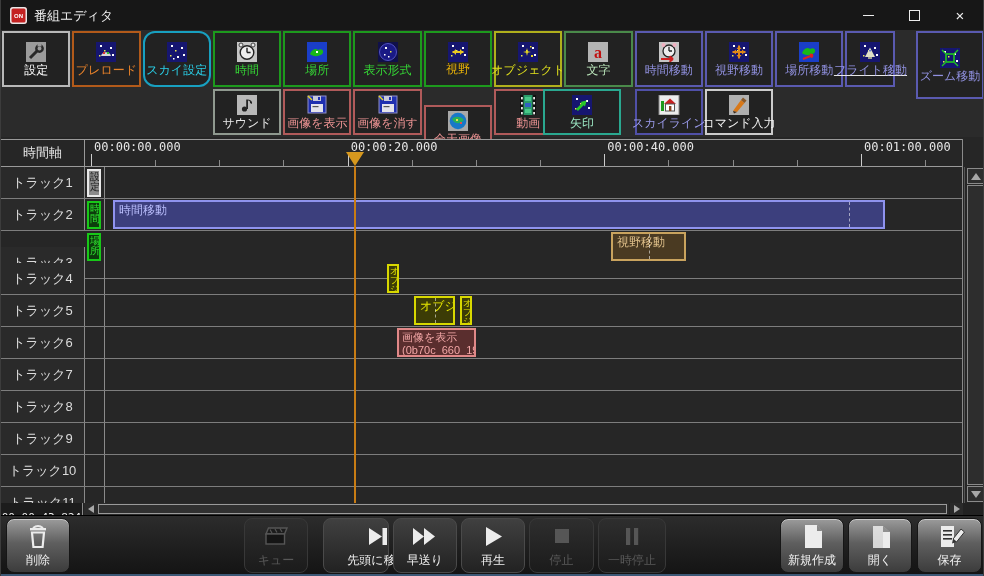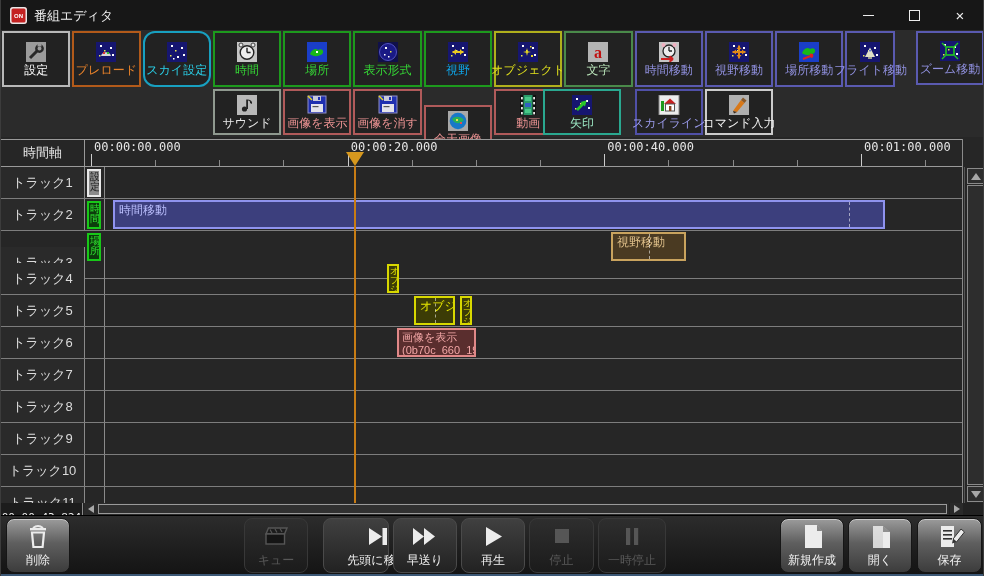--- a/index.html
+++ b/index.html
@@ -185,21 +185,21 @@
             <rect x="6" y="3" width="2" height="2" fill="#fff"></rect>
             <rect x="16" y="5" width="2" height="2" fill="#fff"></rect>
             <rect x="10" y="8" width="1.5" height="1.5" fill="#e8e850"></rect>
             <rect x="18" y="12" width="2" height="2" fill="#fff"></rect>
             <rect x="5" y="13" width="1.5" height="1.5" fill="#e8e850"></rect>
             <path d="M6.5 10 H17.5" stroke="#e8c820" stroke-width="2"></path>
             <path d="M7 10 L10 7 V13 Z" fill="#e8c820"></path>
             <path d="M17 10 L14 7 V13 Z" fill="#e8c820"></path>
           </svg>
         </div>
-        <span class="tlbl" style="color: #0ea5e9;">視野</span>
+        <span class="tlbl" style="color: #eab308; font-family: Liberation Mono, monospace;">視野</span>
       </div>
       <div class="tbtn" style="left: 493.03px; width: 68.29px; top: 1px; height: 56px; border-color: rgb(176, 176, 28);">
         <div>
           <svg width="24" height="20" viewBox="0 0 24 20">
             <rect x="2" y="0" width="20" height="20" fill="#161670"></rect>
             <rect x="6" y="3" width="2" height="2" fill="#fff"></rect>
             <rect x="16" y="5" width="2" height="2" fill="#fff"></rect>
             <rect x="10" y="8" width="1.5" height="1.5" fill="#e8e850"></rect>
             <rect x="18" y="12" width="2" height="2" fill="#fff"></rect>
             <rect x="5" y="13" width="1.5" height="1.5" fill="#e8e850"></rect>
@@ -253,37 +253,37 @@
       <div class="tbtn" style="left: 774.19px; width: 68.29px; top: 1px; height: 56px; border-color: rgb(90, 90, 176);">
         <div>
           <svg width="24" height="20" viewBox="0 0 24 20">
             <rect x="2" y="0" width="20" height="20" fill="#1a3ec8"></rect>
             <path d="M5 11 C7 6 11 5 13 7 C16 5 19 7 18 10 C15 14 8 14 5 11 Z" fill="#18b818"></path>
             <path d="M6 17 L16 13 M16 13 L12.8 12.6 M16 13 L14.2 15.8" stroke="#e02020" stroke-width="2"></path>
           </svg>
         </div>
         <span class="tlbl" style="color: rgb(145, 145, 224);">場所移動</span>
       </div>
-      <div class="tbtn" style="left: 844.48px; width: 50px; top: 1px; height: 56px; border-color: rgb(90, 90, 176);">
+      <div class="tbtn" style="left: 844.48px; width: 50px; top: 1px; height: 56px; border-color: rgb(90, 90, 176); text-decoration: underline;">
         <div>
           <svg width="24" height="20" viewBox="0 0 24 20">
             <rect x="2" y="0" width="20" height="20" fill="#161670"></rect>
             <rect x="6" y="3" width="2" height="2" fill="#fff"></rect>
             <rect x="16" y="5" width="2" height="2" fill="#fff"></rect>
             <rect x="10" y="8" width="1.5" height="1.5" fill="#e8e850"></rect>
             <rect x="18" y="12" width="2" height="2" fill="#fff"></rect>
             <rect x="5" y="13" width="1.5" height="1.5" fill="#e8e850"></rect>
             <path d="M12 5.5 L17 15 H7 Z" fill="#e0e0c8"></path>
             <rect x="10" y="15" width="4" height="2" fill="#a0a090"></rect>
             <rect x="11.3" y="8" width="1.4" height="1.4" fill="#3050e0"></rect>
           </svg>
         </div>
         <span class="tlbl" style="color: rgb(145, 145, 224);">フライト移動</span>
       </div>
-      <div class="tbtn" style="left: 914.77px; width: 68.29px; top: 1px; height: 54px; border-color: rgb(90, 90, 176);">
+      <div class="tbtn" style="left: 914.77px; width: 68.29px; top: 1px; height: 68px; border-color: rgb(90, 90, 176);">
         <div>
           <svg width="24" height="20" viewBox="0 0 24 20">
             <rect x="2" y="0" width="20" height="20" fill="#161670"></rect>
             <rect x="6" y="3" width="2" height="2" fill="#fff"></rect>
             <rect x="16" y="5" width="2" height="2" fill="#fff"></rect>
             <rect x="10" y="8" width="1.5" height="1.5" fill="#e8e850"></rect>
             <rect x="18" y="12" width="2" height="2" fill="#fff"></rect>
             <rect x="5" y="13" width="1.5" height="1.5" fill="#e8e850"></rect>
             <rect x="8" y="6" width="8" height="8" fill="none" stroke="#20c820" stroke-width="1.6"></rect>
             <path d="M4 2 L7.5 5.5 M20 2 L16.5 5.5 M4 18 L7.5 14.5 M20 18 L16.5 14.5" stroke="#20c820" stroke-width="1.4"></path>

